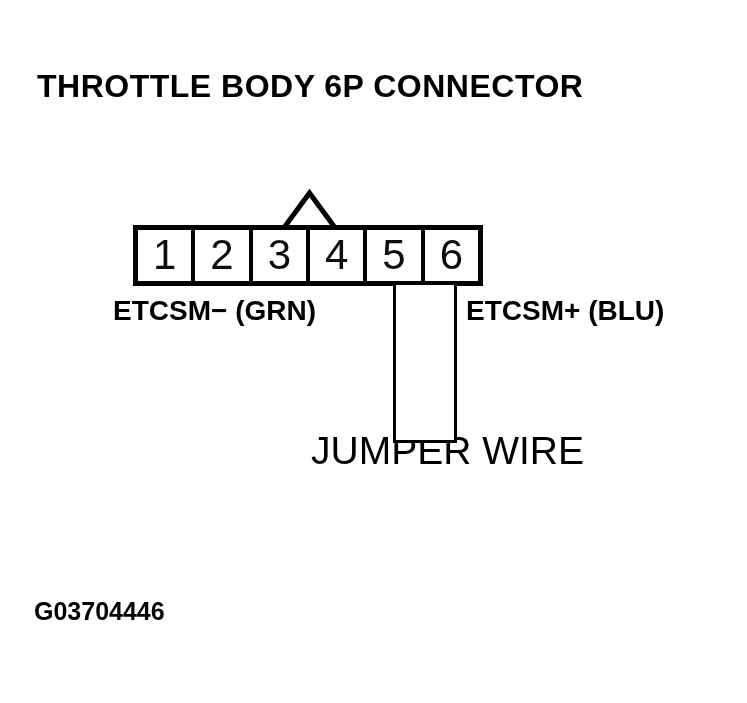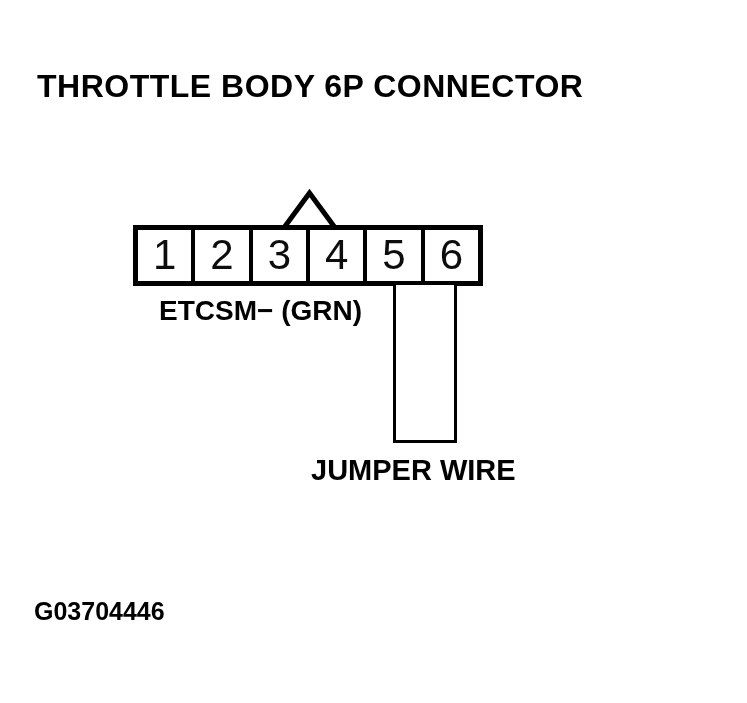--- a/index.html
+++ b/index.html
@@ -73,28 +73,28 @@
     z-index: 3;
   }
 
   .pin-label {
     top: 295px;
     font-size: 28px;
     font-weight: bold;
     white-space: nowrap;
     z-index: 4;
   }
-  .pin-label-left  { left: 113px; margin-left: 46px; }
+  .pin-label-left  { left: 113px; }
   .pin-label-right { left: 466px; }
 
   .jumper-label {
     left: 311px;
-    top: 454px;
-    font-size: 29px;
-    font-weight: bold;
+    top: 429px;
+    font-size: 39px;
+    font-weight: normal;
     white-space: nowrap;
   }
 
   .caption {
     left: 76px;
     top: 551px;
     font-size: 31px;
     font-weight: 400;
     white-space: nowrap;
   }
@@ -124,19 +124,20 @@
     <div class="pin-cell">3</div>
     <div class="pin-cell">4</div>
     <div class="pin-cell">5</div>
     <div class="pin-cell">6</div>
   </div>
 
   <div class="abs jumper-loop"></div>
 
   <div class="abs pin-label pin-label-left">ETCSM− (GRN)</div>
 
+  <div class="abs pin-label pin-label-right">ETCSM+ (BLU)</div>
 
   <div class="abs jumper-label">JUMPER WIRE</div>
 
 
   <div class="abs figure-id">G03704446</div>
 
 </div>
 
 </body></html>

